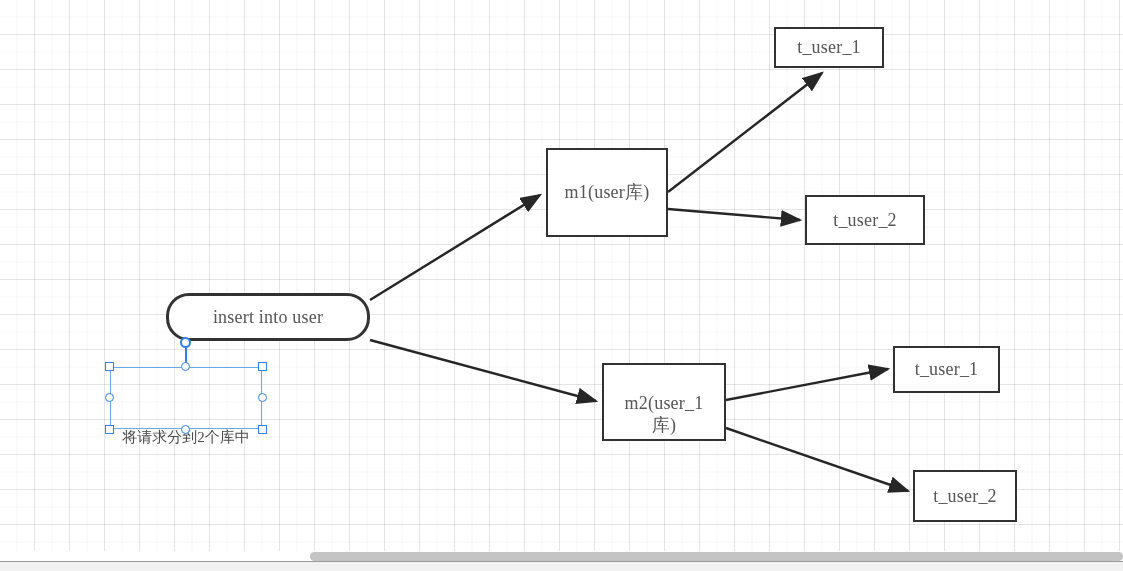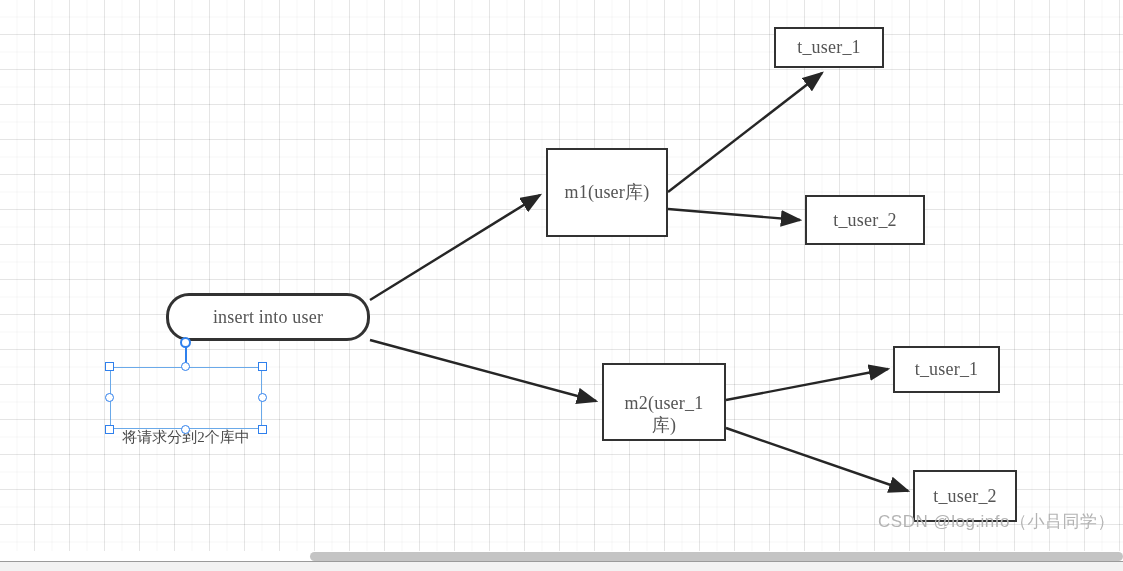--- a/index.html
+++ b/index.html
@@ -241,21 +241,20 @@
       <div class="handle sq h-tl"></div>
       <div class="handle ci h-tc"></div>
       <div class="handle sq h-tr"></div>
       <div class="handle ci h-ml"></div>
       <div class="handle ci h-mr"></div>
       <div class="handle sq h-bl"></div>
       <div class="handle ci h-bc"></div>
       <div class="handle sq h-br"></div>
     </div>
 
-    <div id="watermark">CSDN @log.info（小吕同学）</div>
 
   </div>
 
   <div id="hscrollbar">
     <div id="hscroll-thumb"></div>
   </div>
   <div id="bottom-strip"></div>
 
 </div>
 

